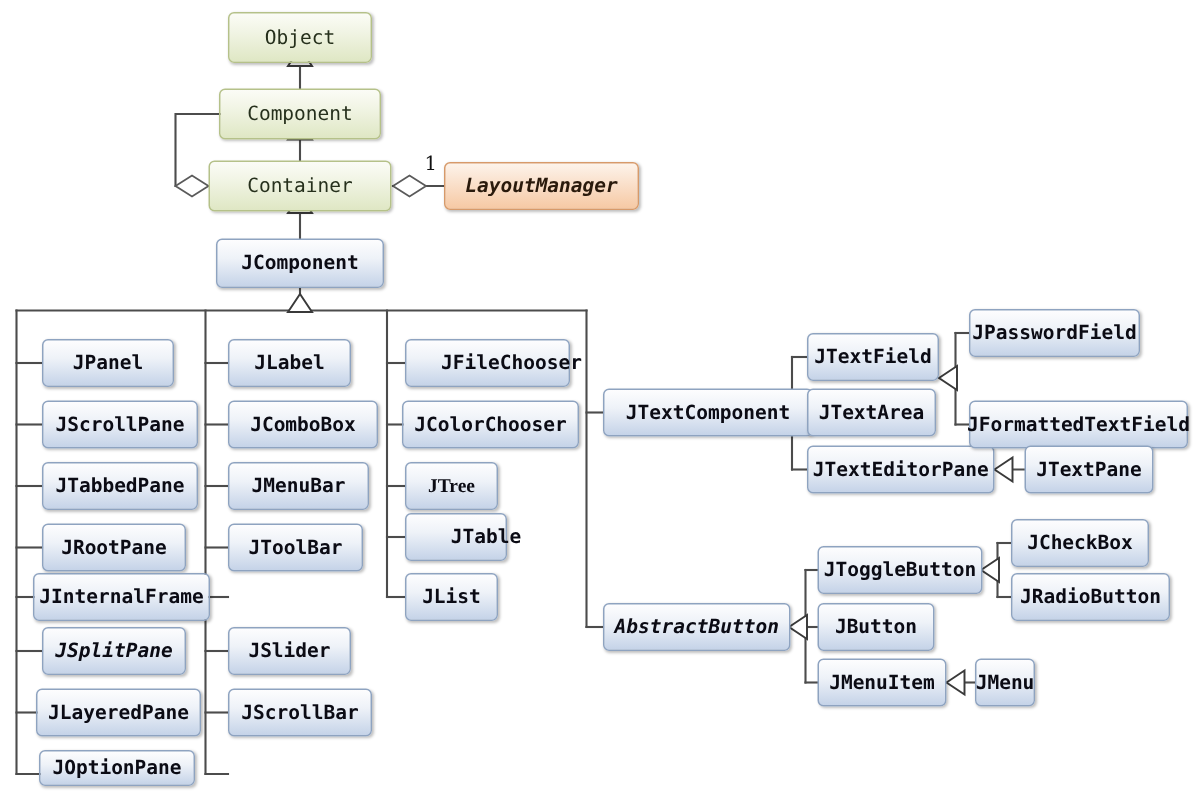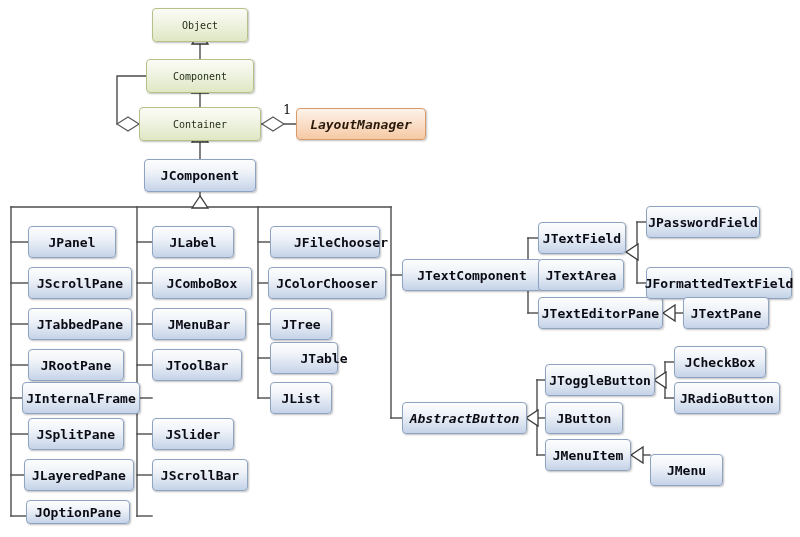--- a/index.html
+++ b/index.html
@@ -35,21 +35,21 @@
     font-weight: bold;
     letter-spacing: 0px;
     white-space: nowrap;
     color: #111111;
     box-shadow: 1px 1px 2px rgba(0,0,0,0.25);
   }
   .node.green {
     background: linear-gradient(to bottom, #fbfcf6 0%, #f2f5e6 35%, #dfe7c4 100%);
     border: 1px solid #b5c189;
     font-weight: normal;
-    font-size: 10px;
+    font-size: 13px;
     color: #26301c;
   }
   .node.blue {
     background: linear-gradient(to bottom, #fdfdfe 0%, #eef2f8 40%, #c5d3e8 100%);
     border: 1px solid #8ea3c0;
     color: #0b0b14;
   }
   .node.orange {
     background: linear-gradient(to bottom, #fdf3ea 0%, #fae0cb 45%, #f6c9a4 100%);
     border: 1px solid #d79a6a;
@@ -182,46 +182,46 @@
 
   <span class="mult" style="left:283px; top:102px;">1</span>
 
   <div class="node blue" style="left:144px; top:159px; width:112px; height:33px;">JComponent</div>
 
   <div class="node blue" style="left:28px; top:226px; width:88px; height:32px;">JPanel</div>
   <div class="node blue" style="left:28px; top:267px; width:104px; height:32px;">JScrollPane</div>
   <div class="node blue" style="left:28px; top:308px; width:104px; height:32px;">JTabbedPane</div>
   <div class="node blue" style="left:28px; top:349px; width:96px; height:32px;">JRootPane</div>
   <div class="node blue" style="left:22px; top:382px; width:118px; height:32px;">JInternalFrame</div>
-  <div class="node blue" style="left:28px; top:418px; width:96px; height:32px;">JSplitPane</div>
+  <div class="node blue" style="left:28px; top:418px; width:96px; height:32px;font-style:italic;">JSplitPane</div>
   <div class="node blue" style="left:24px; top:459px; width:110px; height:32px;">JLayeredPane</div>
   <div class="node blue" style="left:26px; top:500px; width:104px; height:24px;">JOptionPane</div>
 
   <div class="node blue" style="left:152px; top:226px; width:82px; height:32px;">JLabel</div>
   <div class="node blue" style="left:152px; top:267px; width:100px; height:32px;">JComboBox</div>
   <div class="node blue" style="left:152px; top:308px; width:94px; height:32px;">JMenuBar</div>
   <div class="node blue" style="left:152px; top:349px; width:90px; height:32px;">JToolBar</div>
   <div class="node blue" style="left:152px; top:418px; width:82px; height:32px;">JSlider</div>
   <div class="node blue" style="left:152px; top:459px; width:96px; height:32px;">JScrollBar</div>
 
   <div class="node blue" style="left:270px; top:226px; width:110px; height:32px;padding-left:32px;">JFileChooser</div>
   <div class="node blue" style="left:268px; top:267px; width:118px; height:32px;">JColorChooser</div>
-  <div class="node blue" style="left:270px; top:308px; width:62px; height:32px;">JTree</div>
+  <div class="node blue" style="left:270px; top:308px; width:62px; height:32px;font-family:Liberation Serif, serif;">JTree</div>
   <div class="node blue" style="left:270px; top:342px; width:68px; height:32px;padding-left:40px;">JTable</div>
   <div class="node blue" style="left:270px; top:382px; width:62px; height:32px;">JList</div>
 
   <div class="node blue" style="left:402px; top:259px; width:140px; height:32px;text-align:right;">JTextComponent</div>
   <div class="node blue" style="left:538px; top:222px; width:88px; height:32px;">JTextField</div>
   <div class="node blue" style="left:538px; top:259px; width:86px; height:32px;">JTextArea</div>
   <div class="node blue" style="left:538px; top:297px; width:125px; height:32px;">JTextEditorPane</div>
   <div class="node blue" style="left:646px; top:206px; width:114px; height:32px;">JPasswordField</div>
   <div class="node blue" style="left:646px; top:267px; width:146px; height:32px;">JFormattedTextField</div>
   <div class="node blue" style="left:683px; top:297px; width:86px; height:32px;">JTextPane</div>
 
   <div class="node blue abstract" style="left:402px; top:402px; width:125px; height:32px;">AbstractButton</div>
   <div class="node blue" style="left:545px; top:364px; width:110px; height:32px;">JToggleButton</div>
   <div class="node blue" style="left:545px; top:402px; width:78px; height:32px;">JButton</div>
   <div class="node blue" style="left:545px; top:439px; width:86px; height:32px;">JMenuItem</div>
   <div class="node blue" style="left:674px; top:346px; width:92px; height:32px;">JCheckBox</div>
   <div class="node blue" style="left:674px; top:382px; width:106px; height:32px;">JRadioButton</div>
-  <div class="node blue" style="left:650px; top:439px; width:73px; height:32px;margin-top:15px;">JMenu</div>
+  <div class="node blue" style="left:650px; top:439px; width:40px; height:32px;">JMenu</div>
 
 </div>
 
 </body></html>

